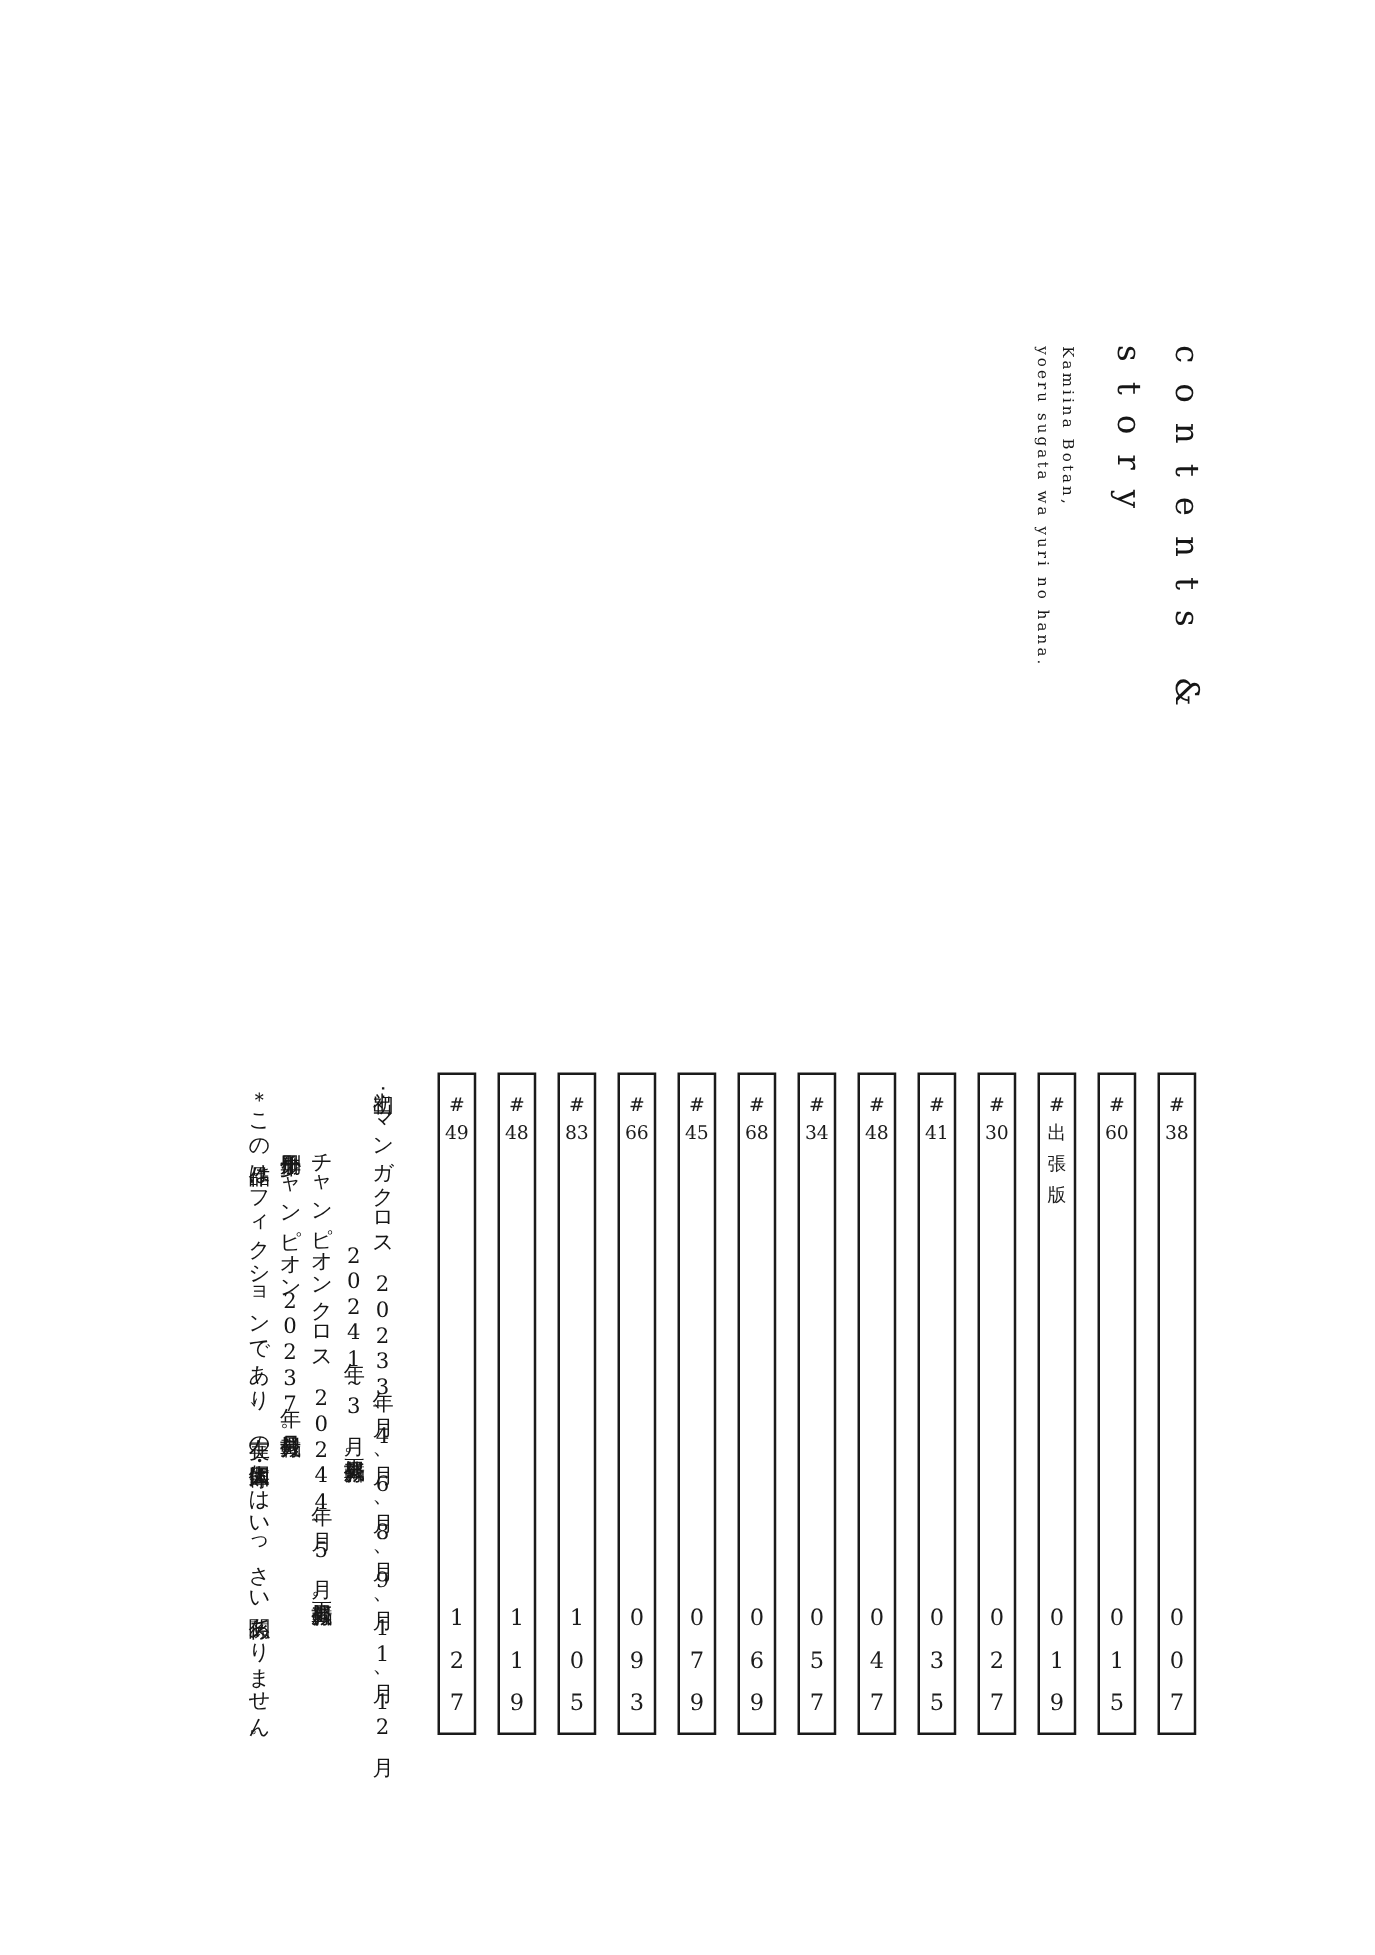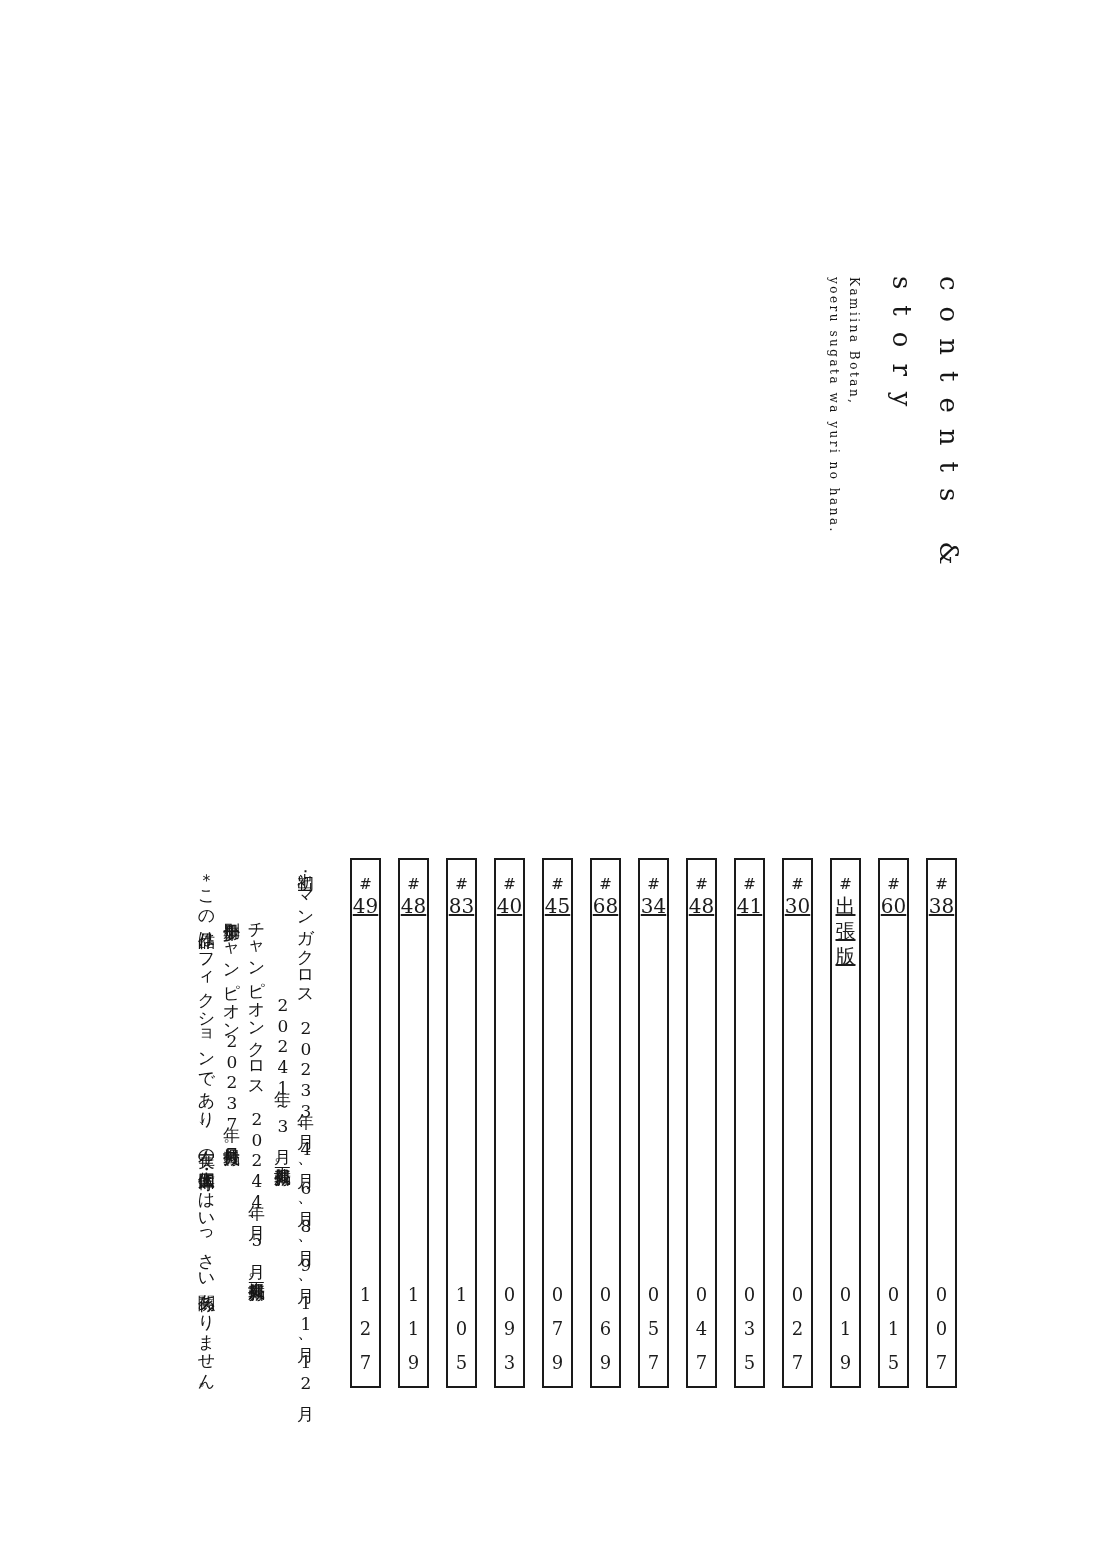--- a/index.html
+++ b/index.html
@@ -52,25 +52,24 @@
     padding:14px 0 0 0;
   }
   .chapter-label { text-align:center; }
   .chapter-hash {
     display:block;
     font-size:15px;
     line-height:20px;
   }
   .chapter-number {
     display:block;
-    font-size:20px;
+    font-size:15px;
     line-height:25px;
     max-width:26px;
     word-break:break-all;
-    text-decoration:underline;
   }
   .chapter-page {
     margin-top:auto;
     writing-mode:vertical-rl;
     text-orientation:upright;
     font-size:18px;
     letter-spacing:13px;
     line-height:27px;
   }
 
@@ -122,21 +121,21 @@
         <div class="chapter-label">
           <span class="chapter-hash">#</span>
           <span class="chapter-number">83</span>
         </div>
         <span class="chapter-page">105</span>
       </div>
 
       <div class="chapter-box">
         <div class="chapter-label">
           <span class="chapter-hash">#</span>
-          <span class="chapter-number">40</span>
+          <span class="chapter-number">66</span>
         </div>
         <span class="chapter-page">093</span>
       </div>
 
       <div class="chapter-box">
         <div class="chapter-label">
           <span class="chapter-hash">#</span>
           <span class="chapter-number">45</span>
         </div>
         <span class="chapter-page">079</span>

